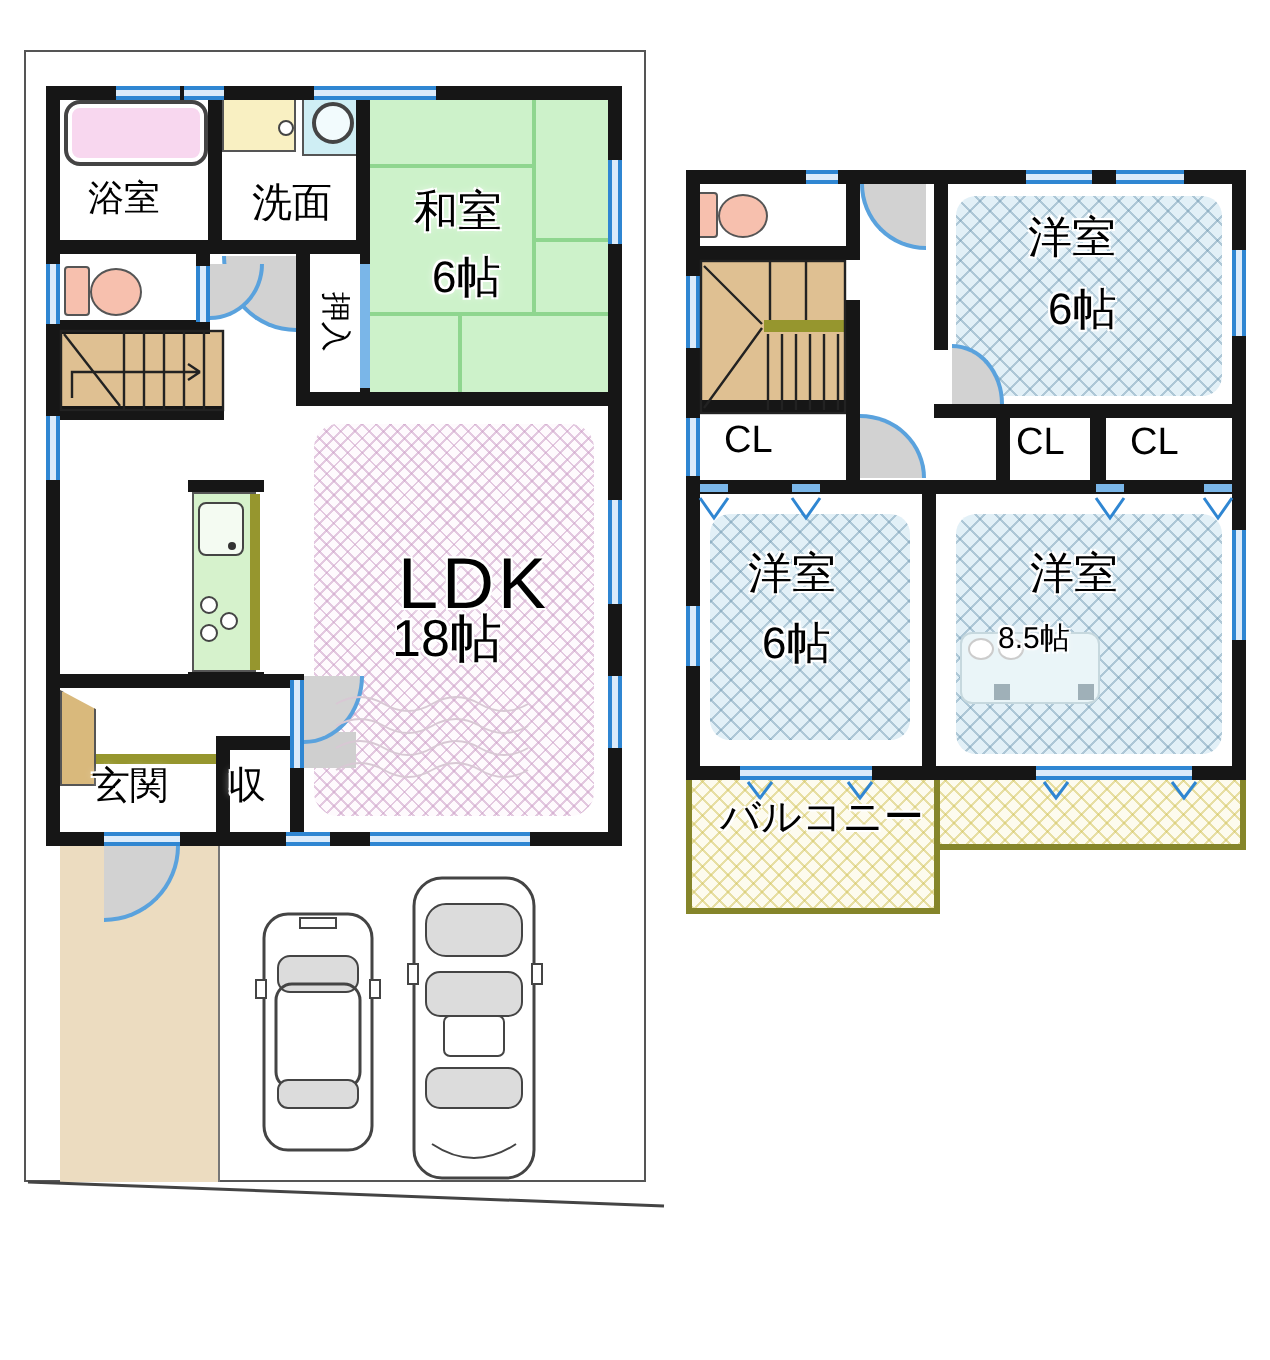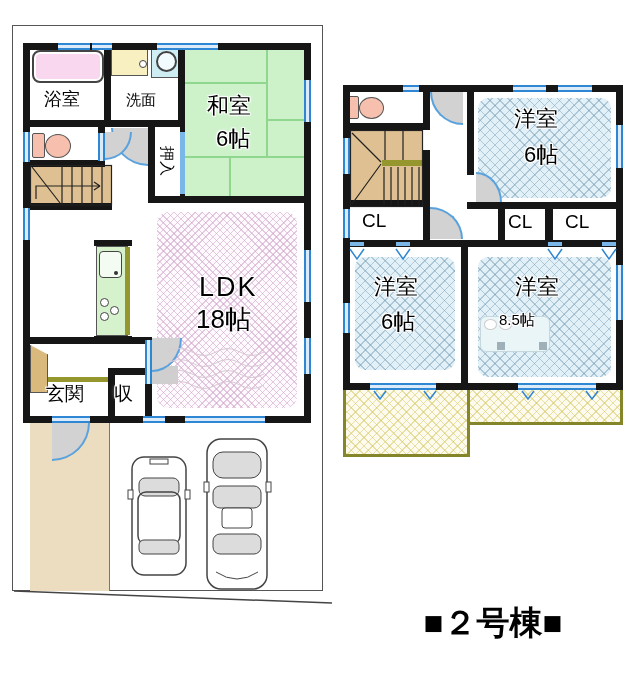--- a/index.html
+++ b/index.html
@@ -203,34 +203,34 @@
       <rect x="213" y="486" width="48" height="22" rx="7" fill="#dcdcdc" stroke-width="1"></rect>
       <rect x="222" y="508" width="30" height="20" rx="3" fill="#fff" stroke-width="1"></rect>
       <rect x="213" y="534" width="48" height="20" rx="7" fill="#dcdcdc" stroke-width="1"></rect>
       <rect x="204" y="482" width="5" height="10" fill="#fff" stroke-width="1"></rect>
       <rect x="266" y="482" width="5" height="10" fill="#fff" stroke-width="1"></rect>
       <path d="M216,572 q21,14 42,0" fill="none" stroke-width="1"></path>
     </g>
   </svg>
 
   <div class="lbl" style="left:44px;top:90px;font-size:18px;">浴室</div>
-  <div class="lbl" style="left:126px;top:92px;font-size:15px;">洗面</div>
+  <div class="lbl" style="left:126px;top:92px;font-size:20px;">洗面</div>
   <div class="lbl" style="left:207px;top:94px;font-size:22px;">和室</div>
   <div class="lbl" style="left:216px;top:127px;font-size:22px;">6帖</div>
   <div class="lbl" style="left:147px;top:153px;width:40px;font-size:15px;text-align:center;transform:rotate(90deg);">押入</div>
-  <div class="lbl" style="left:199px;top:273px;font-size:27px;letter-spacing:2px;">LDK</div>
+  <div class="lbl" style="left:199px;top:273px;font-size:36px;letter-spacing:2px;">LDK</div>
   <div class="lbl" style="left:196px;top:306px;font-size:26px;">18帖</div>
   <div class="lbl" style="left:46px;top:384px;font-size:19px;">玄関</div>
   <div class="lbl" style="left:114px;top:384px;font-size:19px;">収</div>
 
   <div class="lbl" style="left:514px;top:107px;font-size:22px;">洋室</div>
   <div class="lbl" style="left:524px;top:143px;font-size:22px;">6帖</div>
   <div class="lbl" style="left:362px;top:211px;font-size:19px;">CL</div>
   <div class="lbl" style="left:508px;top:212px;font-size:19px;">CL</div>
   <div class="lbl" style="left:565px;top:212px;font-size:19px;">CL</div>
   <div class="lbl" style="left:374px;top:275px;font-size:22px;">洋室</div>
   <div class="lbl" style="left:381px;top:310px;font-size:22px;">6帖</div>
   <div class="lbl" style="left:515px;top:275px;font-size:22px;">洋室</div>
   <div class="lbl" style="left:499px;top:312px;font-size:15px;">8.5帖</div>
-
-  <div class="lbl" style="left:358px;top:606px;width:270px;font-size:33px;font-weight:600;text-align:center;text-shadow:none;">■２号棟■</div>
+  <div class="lbl" style="left:360px;top:399px;font-size:20px;">バルコニー</div>
+
 
 </div>
 
 </body></html>

